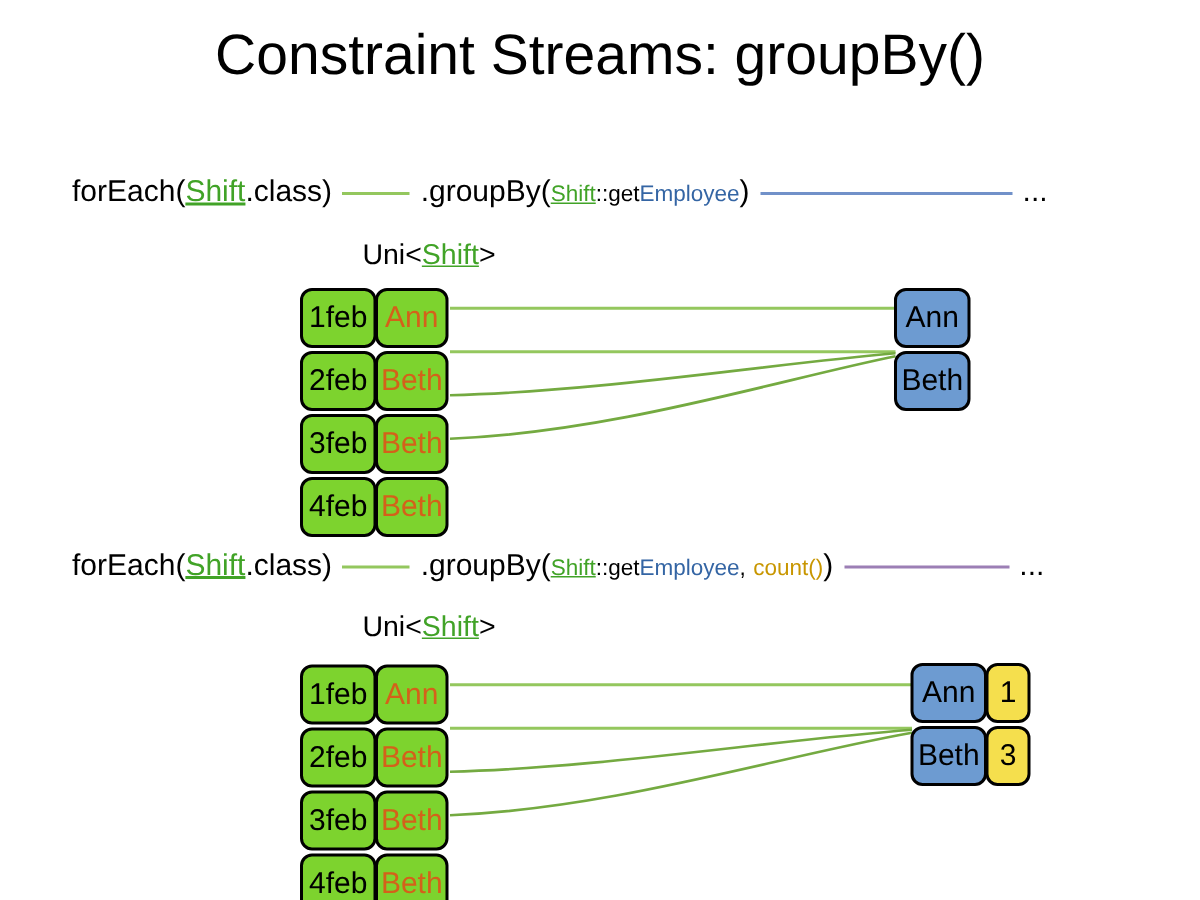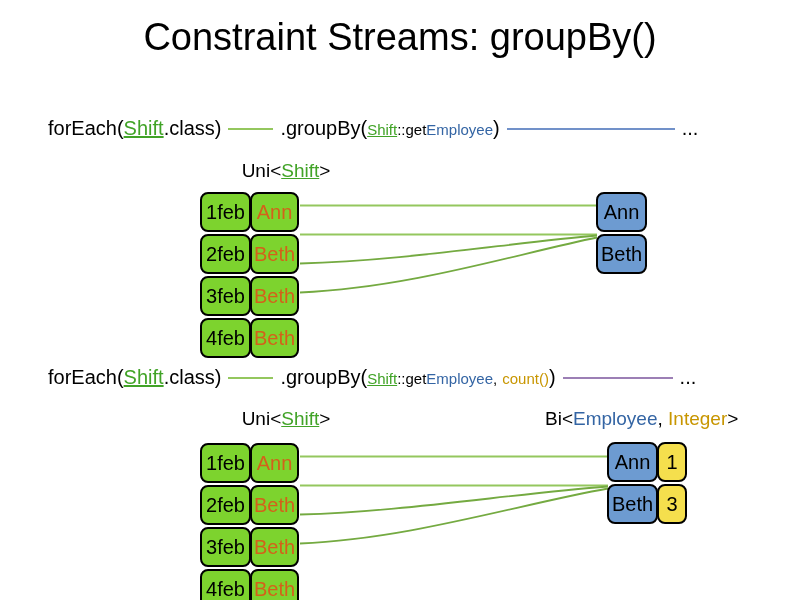--- a/index.html
+++ b/index.html
@@ -100,21 +100,20 @@
   <div class="code-line" style="top:366px;">
     <span>forEach(</span><span class="tx-green">Shift</span><span>.class)</span>
     <span class="hline green"></span>
     <span>.groupBy(</span><span class="sm tx-green">Shift</span><span class="sm">::get</span><span class="sm tx-blue">Employee</span><span class="sm sep">,</span><span class="sm tx-gold">count()</span><span>)</span>
     <span class="hline purple"></span>
     <span>...</span>
   </div>
 
   <div class="tbl-header center100" style="left:200px;top:408px;"><span>Uni&lt;</span><span class="tx-green">Shift</span><span>&gt;</span></div>
 
-  <div class="tbl-header" style="left:545px;top:408px;"><span>Bi&lt;</span><span class="tx-blue">Employee</span><span>, </span><span class="tx-gold">Integer</span><span>&gt;</span></div>
 
   <div class="shift-table" style="left:200px;top:443px;">
     <div class="shift-row">
       <div class="cell cell-date">1feb</div>
       <div class="cell cell-emp">Ann</div>
     </div>
     <div class="shift-row">
       <div class="cell cell-date">2feb</div>
       <div class="cell cell-emp">Beth</div>
     </div>

